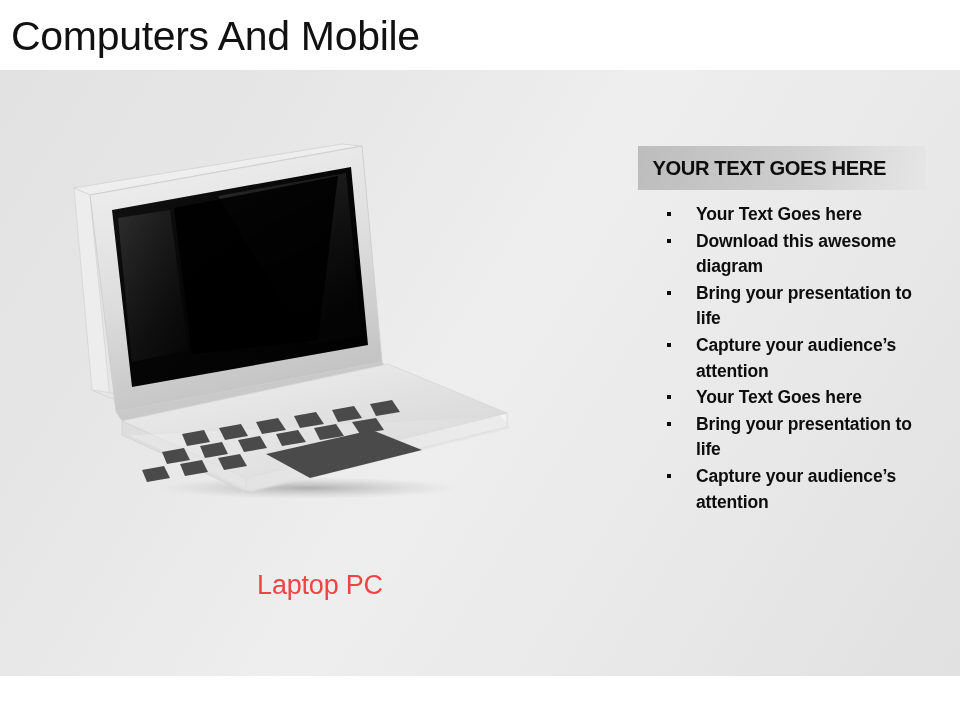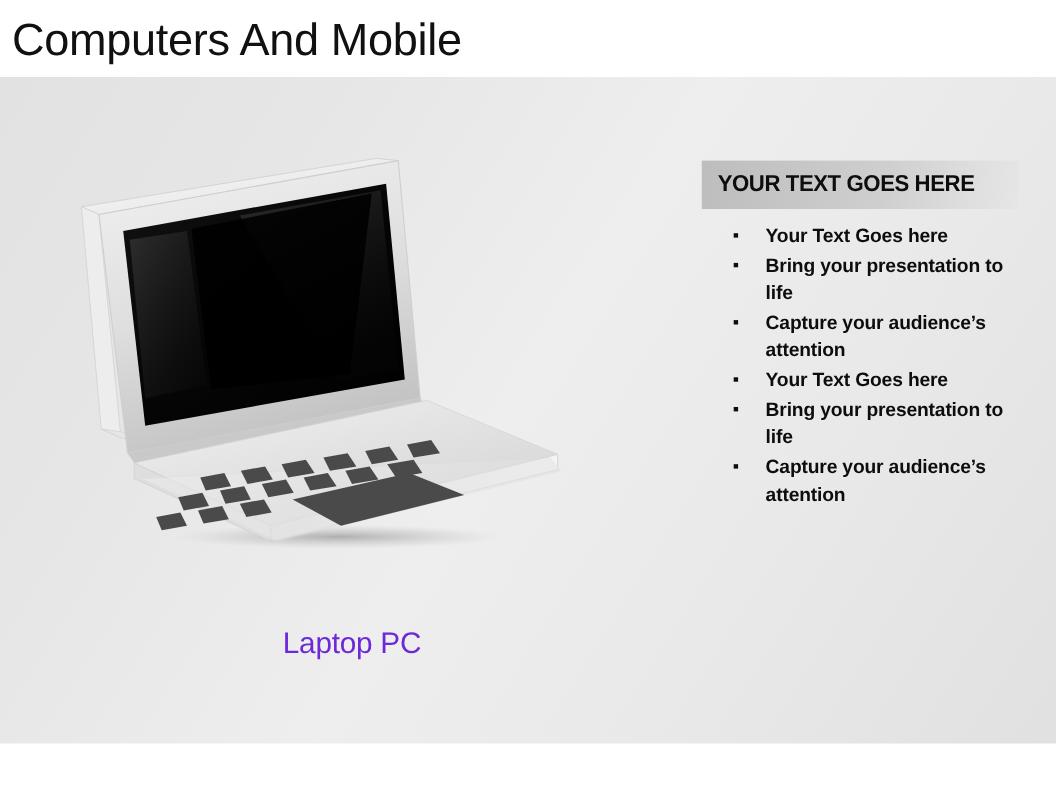--- a/index.html
+++ b/index.html
@@ -115,21 +115,21 @@
     height: 380px;
   }
   .laptop-caption {
     position: absolute;
     left: 155px;
     top: 570px;
     width: 330px;
     text-align: center;
     font-size: 27px;
     font-weight: 400;
-    color: #6d28d9;
+    color: #ef4444;
     letter-spacing: -0.2px;
   }
 </style>
 </head>
 <body>
 
 <div id="slide">
 
   <div class="slide-body-bg"></div>
   <div class="title-strip"></div>
@@ -235,20 +235,24 @@
     <div class="panel-header">
       <span class="panel-header-text">YOUR TEXT GOES HERE</span>
     </div>
     <ul class="bullet-list">
       <li class="bullet-item">
         <span class="bullet-marker"></span>
         <span>Your Text Goes here</span>
       </li>
       <li class="bullet-item">
         <span class="bullet-marker"></span>
+        <span>Download this awesome diagram</span>
+      </li>
+      <li class="bullet-item">
+        <span class="bullet-marker"></span>
         <span>Bring your presentation to life</span>
       </li>
       <li class="bullet-item">
         <span class="bullet-marker"></span>
         <span>Capture your audience’s attention</span>
       </li>
       <li class="bullet-item">
         <span class="bullet-marker"></span>
         <span>Your Text Goes here</span>
       </li>

